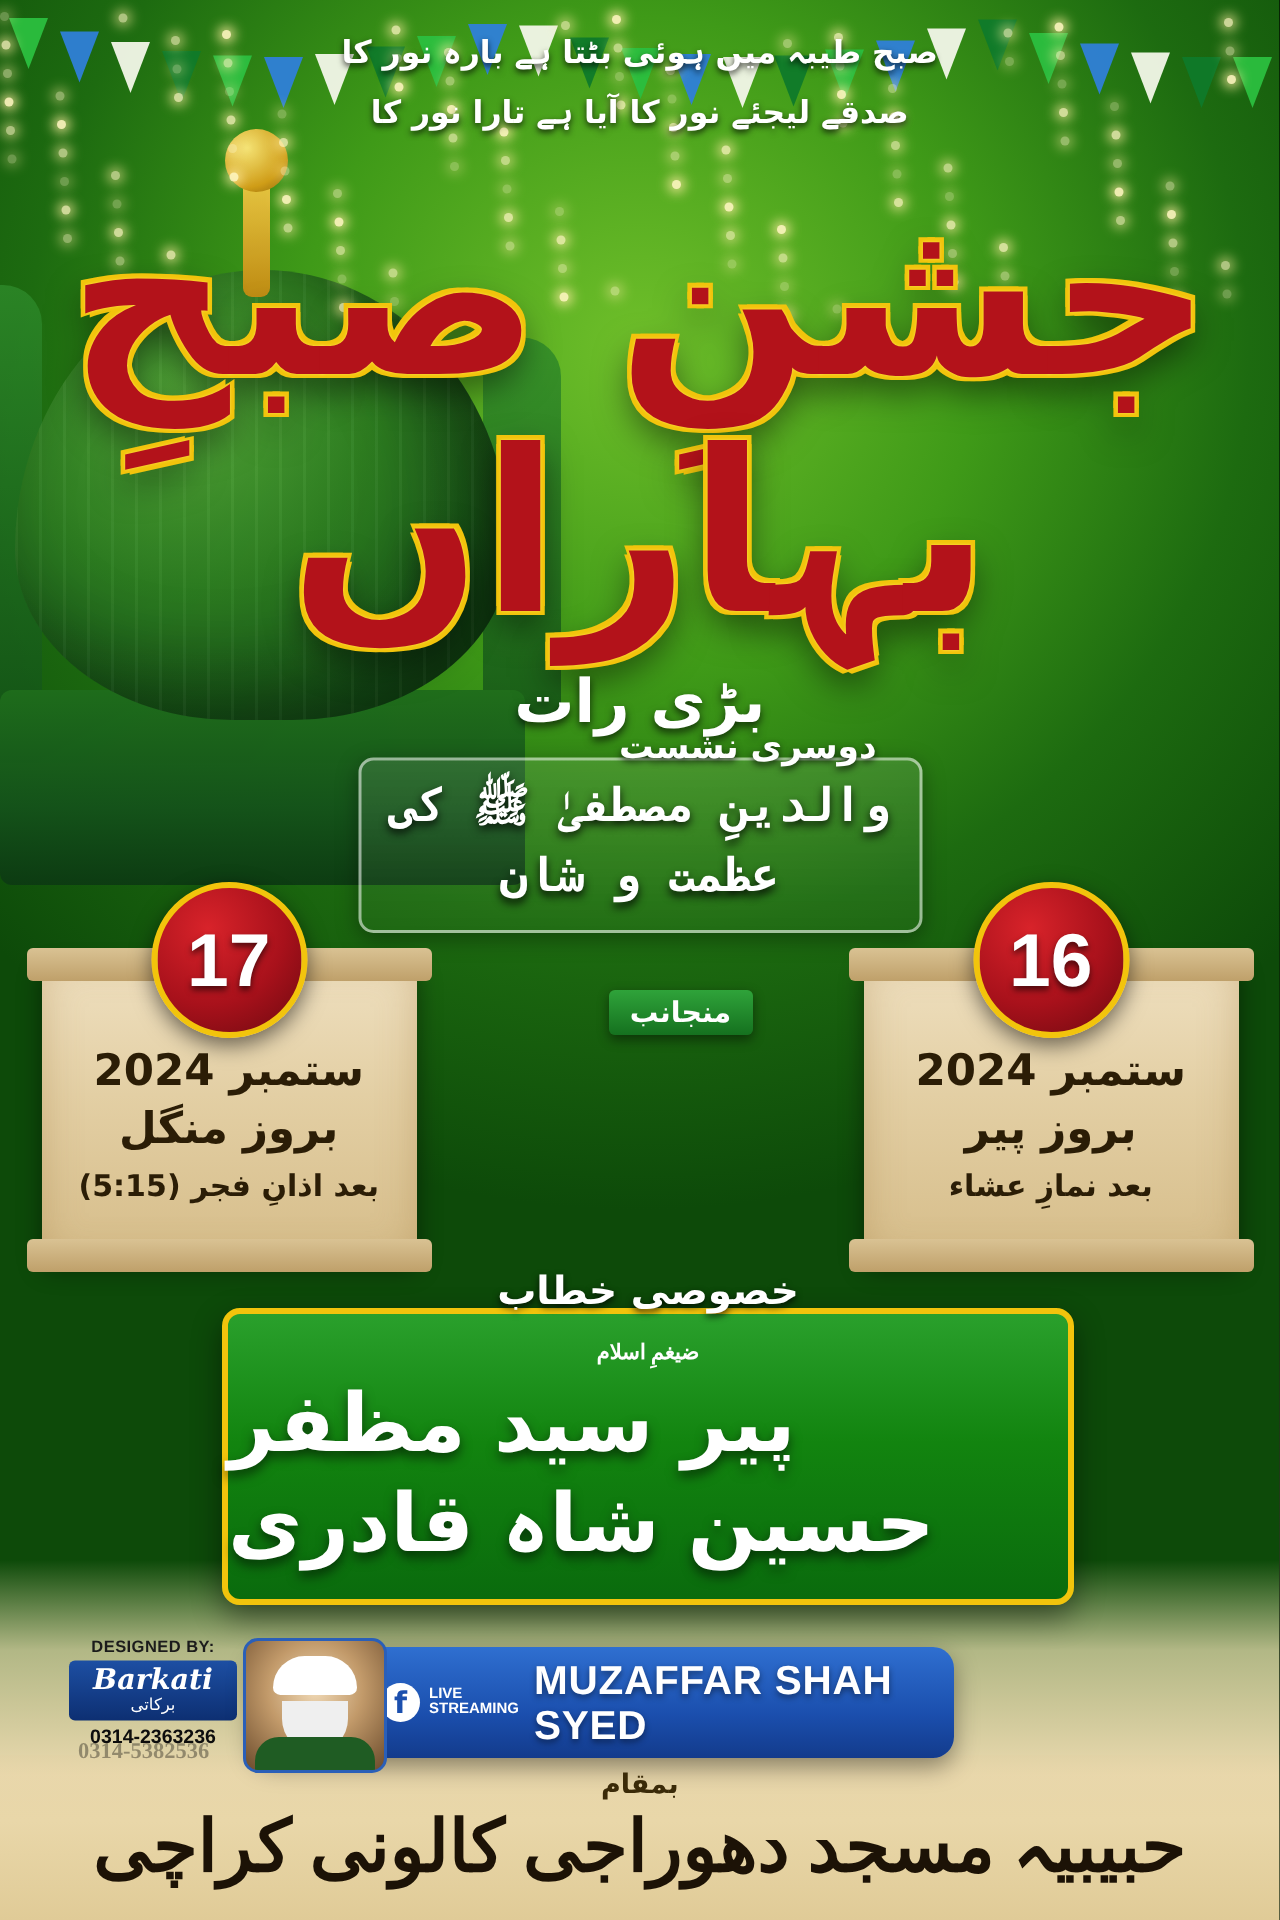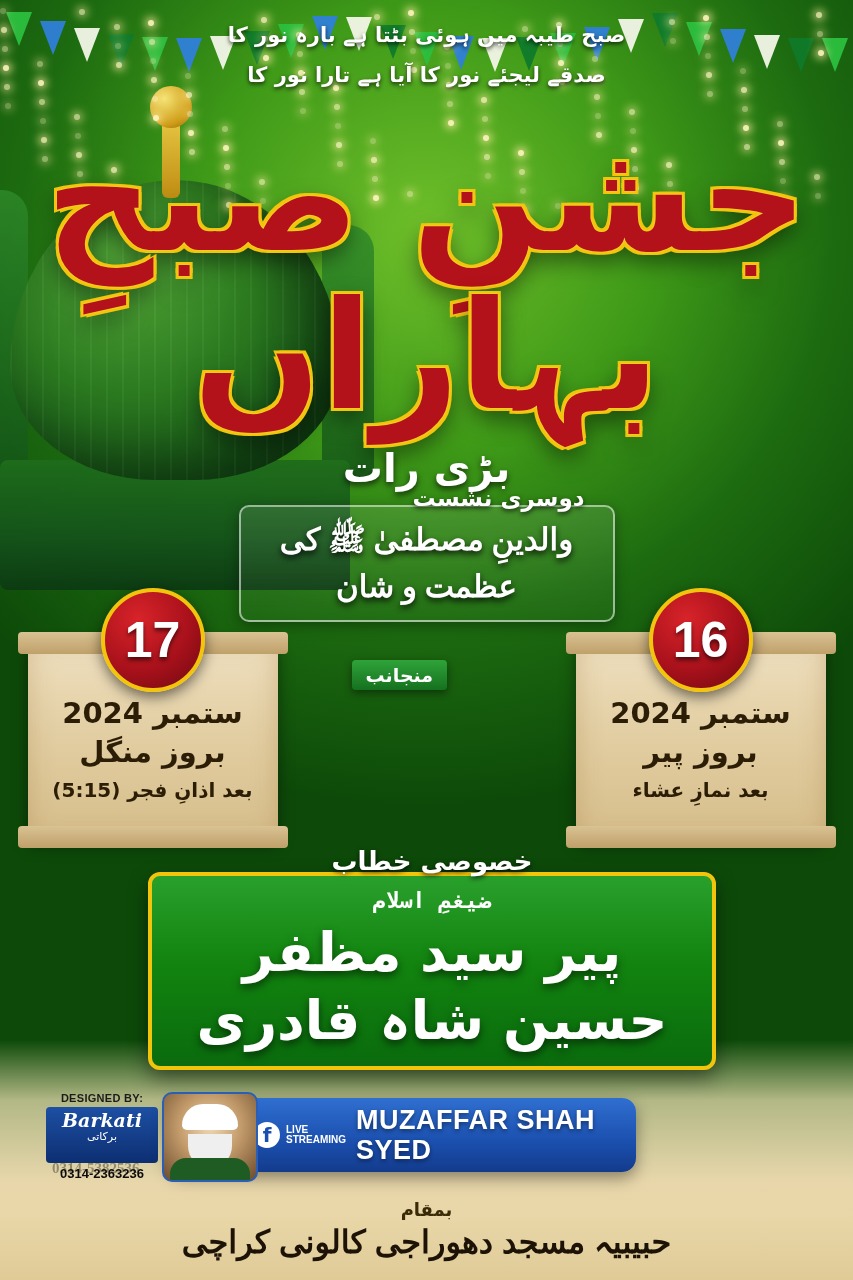--- a/index.html
+++ b/index.html
@@ -211,21 +211,21 @@
     top: -22px;
     right: 28px;
     font-family: "DejaVu Sans", sans-serif;
     font-size: 23px;
     font-weight: bold;
     color: #ffffff;
     text-shadow: 0 2px 5px rgba(0,0,0,0.8);
     direction: rtl;
   }
   .session-text {
-    font-family: Liberation Serif, serif;
+    font-family: Liberation Mono, monospace;
     font-size: 31px;
     font-weight: bold;
     color: #ffffff;
     text-shadow: 0 3px 6px rgba(0,0,0,0.85);
     direction: rtl;
     padding: 10px 17px;
     line-height: 1.5;
   }
 
   
@@ -293,21 +293,21 @@
   }
   .scroll-time {
     margin-top: 6px;
     font-size: 20px;
     font-weight: bold;
   }
   .center-tag {
     position: relative;
     width: 150px;
     padding-top: 20px;
-    text-align: left;
+    text-align: right;
     direction: rtl;
   }
   .tag-green {
     display: inline-block;
     background: linear-gradient(180deg, #2fa33a, #15711f);
     color: #fff;
     font-family: "DejaVu Sans", sans-serif;
     font-size: 19px;
     font-weight: bold;
     padding: 4px 14px;
@@ -347,55 +347,55 @@
     left: 50%;
     transform: translateX(-50%);
     font-family: "DejaVu Sans", sans-serif;
     font-size: 26px;
     font-weight: bold;
     color: #ffffff;
     text-shadow: 0 2px 5px rgba(0,0,0,0.8);
     white-space: nowrap;
   }
   .speaker-title {
-    font-family: Liberation Mono, monospace;
-    font-size: 22px;
+    font-family: Liberation Serif, serif;
+    font-size: 14px;
     font-weight: bold;
     color: #ffffff;
     margin-bottom: 4px;
   }
   .speaker-name {
     font-family: "DejaVu Sans", sans-serif;
     font-size: 54px;
     font-weight: bold;
     color: #ffffff;
     text-shadow: 0 4px 8px rgba(0,0,0,0.55);
     line-height: 1.25;
-    text-align: center;
+    text-align: left;
   }
 
   
   .designer {
     position: absolute;
     left: 46px;
     top: 1092px;
     width: 112px;
     text-align: center;
   }
   .designer-label {
     font-size: 11px;
     font-weight: bold;
     color: #1b1b1b;
     letter-spacing: .3px;
   }
   .designer-logo {
     margin-top: 3px;
     background: linear-gradient(180deg, #1d4fa3, #0d2f72);
     border-radius: 4px;
-    padding: 4px 0 20px;
+    padding: 4px 0 4px;
     color: #fff;
   }
   .designer-logo .bk {
     font-family: "DejaVu Serif", serif;
     font-style: italic;
     font-size: 19px;
     font-weight: bold;
     line-height: 1;
   }
   .designer-logo .ar {
@@ -497,22 +497,22 @@
     direction: rtl;
   }
   .venue-top {
     font-family: "DejaVu Sans", sans-serif;
     font-size: 18px;
     font-weight: bold;
     color: #3a2a08;
     margin-bottom: 2px;
   }
   .venue-main {
-    font-family: Liberation Sans, sans-serif;
-    font-size: 32px;
+    font-family: Liberation Serif, serif;
+    font-size: 48px;
     font-weight: bold;
     color: #1c1206;
     line-height: 1.25;
   }
   .watermark {
     position: absolute;
     left: 52px;
     top: 1160px;
     font-size: 15px;
     color: rgba(0,0,0,0.35);

